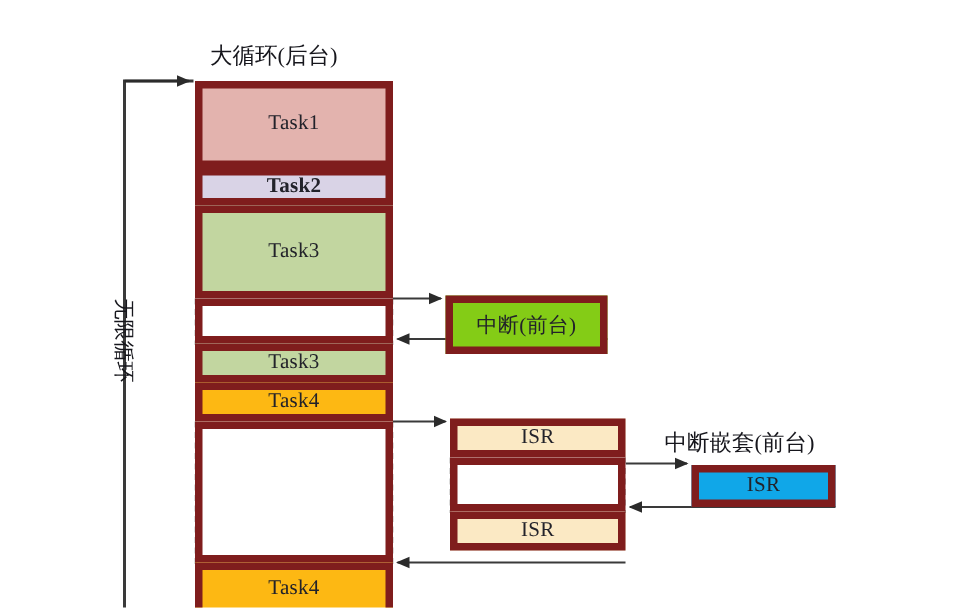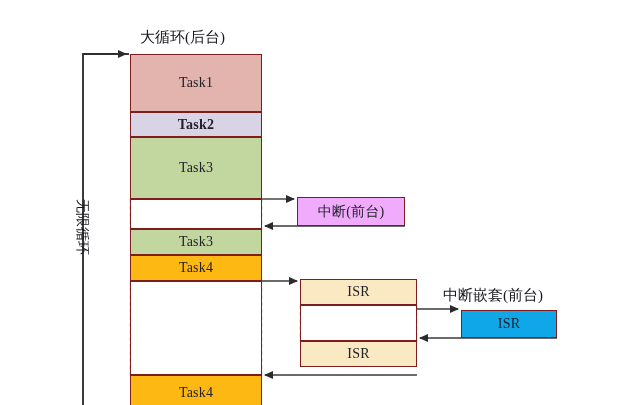--- a/index.html
+++ b/index.html
@@ -1,21 +1,21 @@
 <!DOCTYPE html>
 <html><head>
 <meta charset="utf-8">
 <style>
   html,body{margin:0;padding:0;background:#ffffff;}
   body{width:641px;height:405px;overflow:hidden;
        font-family:"Liberation Serif","DejaVu Serif",serif;}
   #stage{position:relative;width:641px;height:405px;background:#fff;margin-top:21px;}
 
   
-  .box{position:absolute;box-sizing:border-box;border:1px solid #7f1d1d;
+  .box{position:absolute;box-sizing:border-box;border:5px solid #7f1d1d;
        display:flex;align-items:center;justify-content:center;
        font-size:14px;color:#22222a;letter-spacing:.2px;}
   .box.cjk{font-size:14px;}
   .label{position:absolute;color:#16161c;font-size:15px;white-space:nowrap;}
 
   
   #wires{position:absolute;left:0;top:0;width:641px;height:405px;overflow:visible;}
 
   
   .vlabel{position:absolute;white-space:nowrap;font-size:14px;color:#16161c;
@@ -89,21 +89,21 @@
       <div class="box" style="left: 130px; top: 208px; width: 132px; height: 26px; background: rgb(194, 214, 160);">
         <span>Task3</span>
       </div>
       <div class="box" style="left: 130px; top: 234px; width: 132px; height: 26px; background: rgb(253, 184, 19);">
         <span>Task4</span>
       </div>
       <div class="box" style="left: 130px; top: 260px; width: 132px; height: 94px; background: rgb(255, 255, 255);"></div>
       <div class="box" style="left: 130px; top: 354px; width: 132px; height: 36px; background: rgb(253, 184, 19);">
         <span>Task4</span>
       </div>
-      <div class="box cjk" style="left: 297px; top: 176px; width: 108px; height: 29px; background: #f0abfc;">
+      <div class="box cjk" style="left: 297px; top: 176px; width: 108px; height: 39px; background: #84cc16;">
         <span>中断(前台)</span>
       </div>
       <div class="box" style="left: 300px; top: 258px; width: 117px; height: 26px; background: rgb(251, 233, 196);">
         <span>ISR</span>
       </div>
       <div class="box" style="left: 300px; top: 284px; width: 117px; height: 36px; background: rgb(255, 255, 255);"></div>
       <div class="box" style="left: 300px; top: 320px; width: 117px; height: 26px; background: rgb(251, 233, 196);">
         <span>ISR</span>
       </div>
       <div class="box" style="left: 461px; top: 289px; width: 96px; height: 28px; background: rgb(16, 167, 232);">

